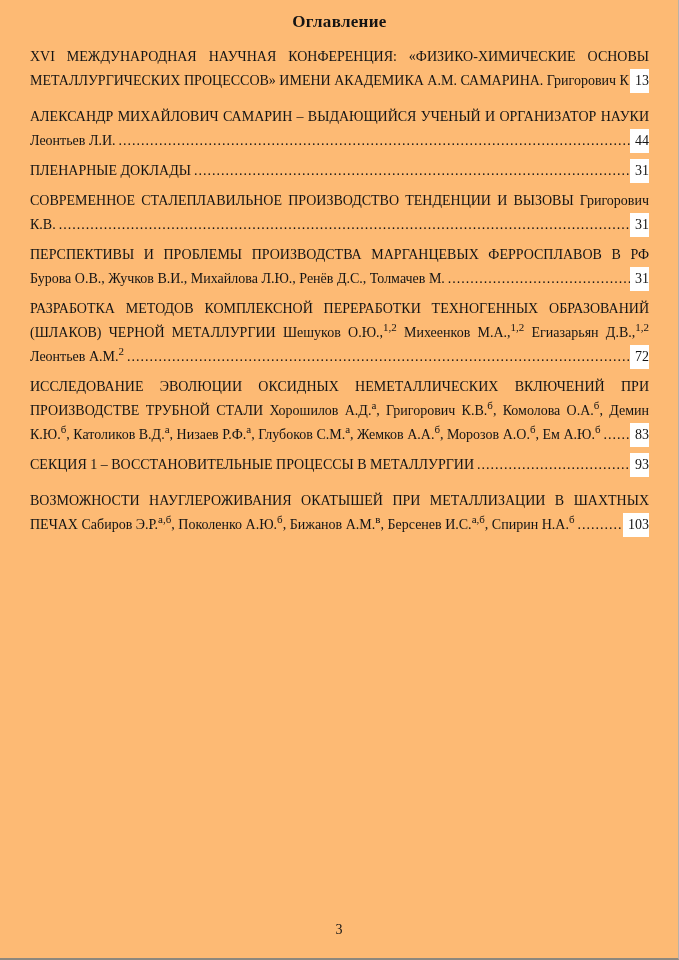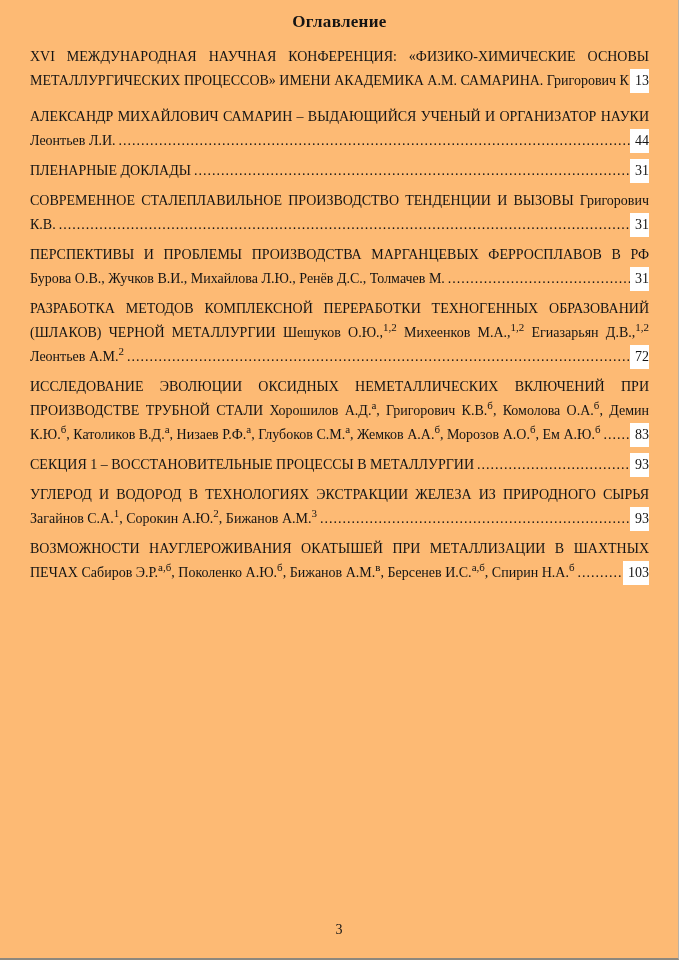--- a/index.html
+++ b/index.html
@@ -91,21 +91,21 @@
 
     <div class="toc-entry"><span class="entry-text"><span>ПЕРСПЕКТИВЫ И ПРОБЛЕМЫ ПРОИЗВОДСТВА МАРГАНЦЕВЫХ ФЕРРОСПЛАВОВ В РФ Бурова О.В., Жучков В.И., Михайлова Л.Ю., Ренёв Д.С., Толмачев М.</span></span><span class="dot-leader"></span><span class="entry-page">31</span></div>
 
     <div class="toc-entry"><span class="entry-text"><span>РАЗРАБОТКА МЕТОДОВ КОМПЛЕКСНОЙ ПЕРЕРАБОТКИ ТЕХНОГЕННЫХ ОБРАЗОВАНИЙ (ШЛАКОВ) ЧЕРНОЙ МЕТАЛЛУРГИИ Шешуков О.Ю.,</span><sup>1,2</sup><span> Михеенков М.А.,</span><sup>1,2</sup><span> Егиазарьян Д.В.,</span><sup>1,2</sup><span> Леонтьев А.М.</span><sup>2</sup></span><span class="dot-leader"></span><span class="entry-page">72</span></div>
 
 
     <div class="toc-entry"><span class="entry-text"><span>ИССЛЕДОВАНИЕ ЭВОЛЮЦИИ ОКСИДНЫХ НЕМЕТАЛЛИЧЕСКИХ ВКЛЮЧЕНИЙ ПРИ ПРОИЗВОДСТВЕ ТРУБНОЙ СТАЛИ Хорошилов А.Д.</span><sup>а</sup><span>, Григорович К.В.</span><sup>б</sup><span>, Комолова О.А.</span><sup>б</sup><span>, Демин К.Ю.</span><sup>б</sup><span>, Католиков В.Д.</span><sup>а</sup><span>, Низаев Р.Ф.</span><sup>а</sup><span>, Глубоков С.М.</span><sup>а</sup><span>, Жемков А.А.</span><sup>б</sup><span>, Морозов А.О.</span><sup>б</sup><span>, Ем А.Ю.</span><sup>б</sup></span><span class="dot-leader"></span><span class="entry-page">83</span></div>
 
     <div class="toc-entry"><span class="entry-text"><span>СЕКЦИЯ 1 – ВОССТАНОВИТЕЛЬНЫЕ ПРОЦЕССЫ В МЕТАЛЛУРГИИ</span></span><span class="dot-leader"></span><span class="entry-page">93</span></div>
 
-    <div class="toc-entry"><span class="entry-text"><span>УГЛЕРОД И ВОДОРОД В ТЕХНОЛОГИЯХ ЭКСТРАКЦИИ ЖЕЛЕЗА ИЗ ПРИРОДНОГО СЫРЬЯ Загайнов С.А.</span><sup>1</sup><span>, Сорокин А.Ю.</span><sup>2</sup><span>, Бижанов А.М.</span><sup>3</sup></span><span class="dot-leader"></span><span class="entry-page">93</span></div>
+    <div class="toc-entry"><span class="dot-leader"></span><span class="entry-page">93</span></div>
 
 
     <div class="toc-entry"><span class="entry-text"><span>ВОЗМОЖНОСТИ НАУГЛЕРОЖИВАНИЯ ОКАТЫШЕЙ ПРИ МЕТАЛЛИЗАЦИИ В ШАХТНЫХ ПЕЧАХ Сабиров Э.Р.</span><sup>а,б</sup><span>, Поколенко А.Ю.</span><sup>б</sup><span>, Бижанов А.М.</span><sup>в</sup><span>, Берсенев И.С.</span><sup>а,б</sup><span>, Спирин Н.А.</span><sup>б</sup></span><span class="dot-leader"></span><span class="entry-page">103</span></div>
 
   </div>
 
   <div class="footer-page">3</div>
 
 </div>
 

